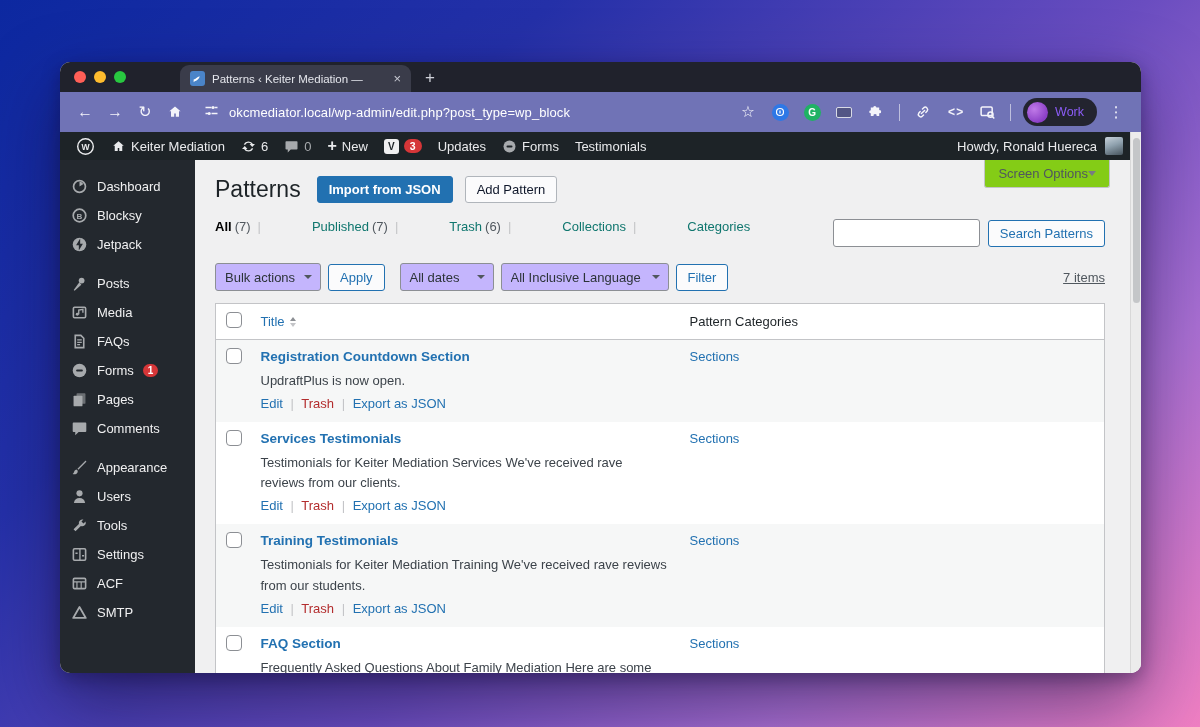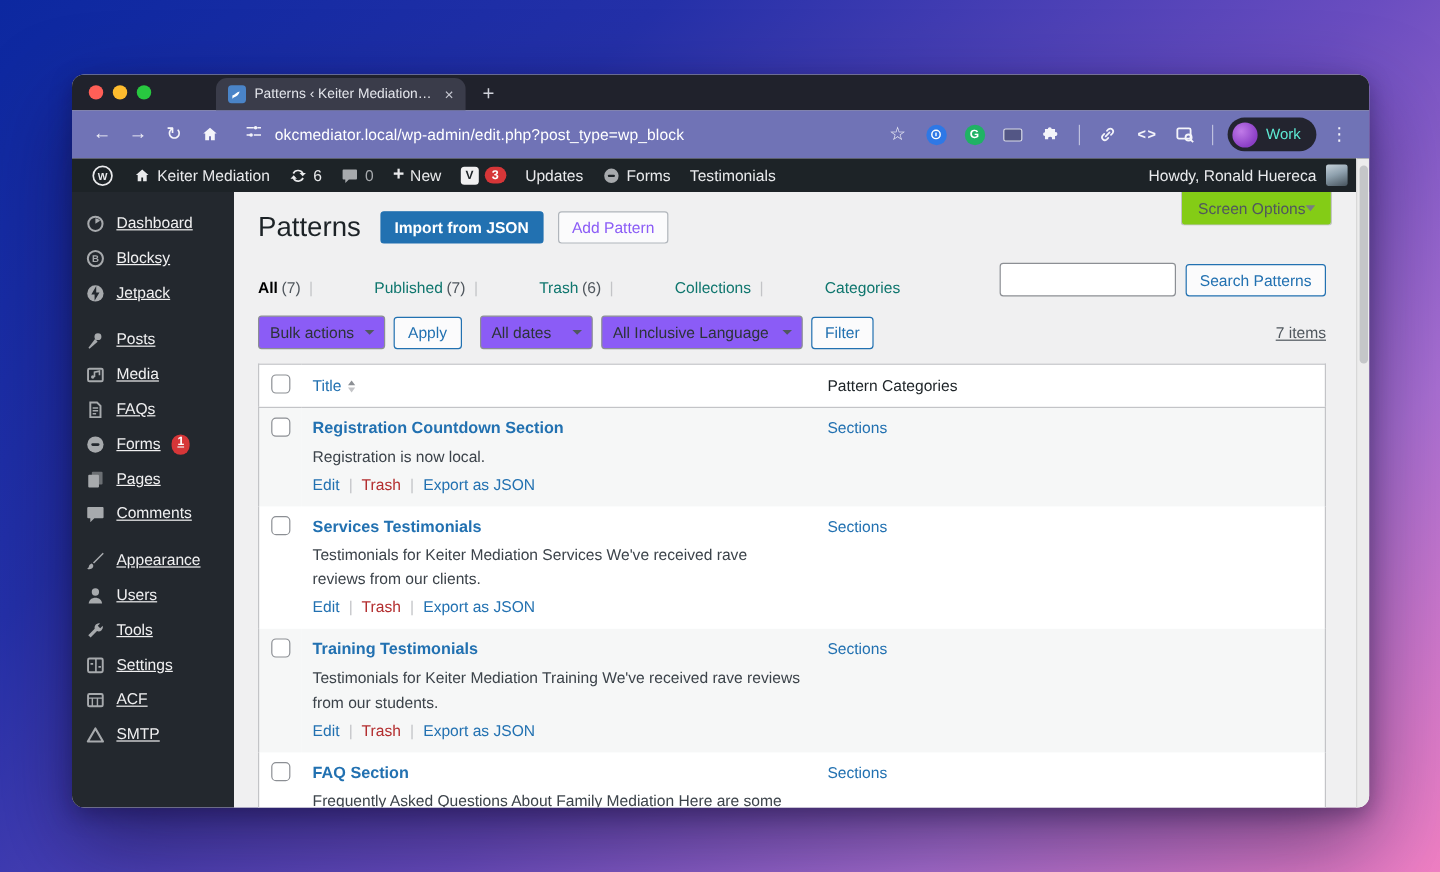--- a/index.html
+++ b/index.html
@@ -11,21 +11,21 @@
 
   .window { position:absolute; left:60px; top:62px; width:1081px; height:611px;
     border-radius:10px; overflow:hidden; display:flex; flex-direction:column;
     box-shadow:0 30px 70px rgba(15,10,50,.5), 0 6px 18px rgba(15,10,50,.35); background:#f0f0f1; }
 
   
   .tabbar { flex:0 0 30px; background:#20222c; display:flex; align-items:flex-end; }
   .lights { display:flex; gap:8px; padding:0 12px 9px 14px; }
   .light { width:12px; height:12px; border-radius:50%; }
   .light.red{background:#ff5f57}.light.yellow{background:#febc2e}.light.green{background:#28c840}
-  .tab { width:208px; height:27px; background:#3a3c4a; border-radius:9px 9px 0 0;
+  .tab { width:231px; height:27px; background:#3a3c4a; border-radius:9px 9px 0 0;
     display:flex; align-items:center; gap:7px; padding:0 8px 0 10px; margin-left:42px; }
   .favicon { width:15px; height:15px; border-radius:3px; background:#4a84c8; display:flex; align-items:center; justify-content:center; flex:0 0 15px; }
   .tab-title { color:#e4e6ec; font-size:11.5px; white-space:nowrap; overflow:hidden; text-overflow:ellipsis; flex:1; }
   .tab-close { color:#c7c9d2; font-size:13px; line-height:1; padding:2px; }
   .newtab { color:#d0d2da; font-size:17px; margin:0 0 4px 14px; }
 
   .toolbar { flex:0 0 40px; background:#7073b6; display:flex; align-items:center; padding:0 10px; color:#fff; }
   .tbicon { width:30px; height:30px; display:flex; align-items:center; justify-content:center;
     font-size:15.5px; color:#f4f4fa; border-radius:50%; flex:0 0 auto; }
   .urlbox { flex:1; display:flex; align-items:center; gap:10px; padding-left:14px; min-width:0; }
@@ -33,70 +33,70 @@
   .tb-right { display:flex; align-items:center; gap:2px; }
   .tb-divider { width:1px; height:17px; background:rgba(255,255,255,.55); margin:0 6px; }
   .badge-circle { width:17px; height:17px; border-radius:50%; display:flex; align-items:center; justify-content:center;
     font-size:10px; font-weight:bold; color:#fff; }
   .rect-icon { width:16px; height:11px; border:1.6px solid #d9dbe6; border-radius:2px; background:rgba(30,32,44,.35); }
   .code-icon { font-size:12px; font-weight:bold; color:#f4f4fa; letter-spacing:-1px; }
   .profile-pill { display:flex; align-items:center; gap:7px; background:#23242f; border-radius:15px;
     height:28px; padding:0 13px 0 4px; margin:0 2px 0 4px; }
   .profile-avatar { width:21px; height:21px; border-radius:50%;
     background:radial-gradient(circle at 35% 35%, #c07ae8 0%, #8b3fc6 70%); }
-  .profile-label { color:#5eead4; font-size:12.5px; }
+  .profile-label { color:#8b5cf6; font-size:12.5px; }
   .dots { font-size:15px; color:#f4f4fa; padding:0 4px; }
 
   
   .adminbar { flex:0 0 28px; background:#1d2327; display:flex; align-items:center; color:#e9eaec;
     font-size:13px; padding-left:8px; position:relative; }
   .ab-item { display:flex; align-items:center; gap:5px; padding:0 8px; height:28px; white-space:nowrap; }
   .ab-item svg { flex:0 0 auto; }
   .ab-dim { color:#a7aaad; }
   .ab-badge { background:#d63638; color:#fff; border-radius:9px; font-size:10.5px; padding:1px 6px; font-weight:bold; }
   .vtile { width:15px; height:15px; background:#f0f0f1; border-radius:3px; color:#1d2327;
     font-weight:bold; font-size:10px; display:flex; align-items:center; justify-content:center; }
   .ab-right { margin-left:auto; display:flex; align-items:center; gap:8px; padding-right:18px; }
   .mini-avatar { width:18px; height:18px; border-radius:2px;
     background:linear-gradient(160deg,#c7d2da 0%,#8fa1ae 45%,#46535c 100%); }
 
   
   .bodywrap { flex:1; display:flex; min-height:0; position:relative; }
   .sidebar { flex:0 0 135px; background:#23282e; padding-top:12px; overflow:hidden; }
-  .snav { display:flex; gap:9px; padding:6px 6px 6px 11px; color:#f0f0f1;
-    font-size:13px; min-height:29px;text-decoration:underline; }
+  .snav { display:flex; align-items:center; gap:9px; padding:6px 6px 6px 11px; color:#f0f0f1;
+    font-size:13px; min-height:29px; }
   .snav svg { color:#a7aaad; flex:0 0 17px; }
   .snav .sb-badge { background:#d63638; color:#fff; border-radius:9px; font-size:10px; padding:1px 5px; font-weight:bold; }
   .sgap { height:10px; }
 
   .main { flex:1; background:#f0f0f1; position:relative; overflow:hidden; padding:0 36px 0 20px; min-width:0; }
 
   .screen-options { position:absolute; top:0; right:31px; background:#84cc16; border:1px solid #c3c4c7; border-top:none;
     border-radius:0 0 3px 3px; padding:6px 13px; font-size:13px; color:#50575e; display:flex; align-items:center; gap:0; }
   .caret-down { width:0; height:0; border-left:4.5px solid transparent; border-right:4.5px solid transparent; border-top:5px solid #787c82; }
 
   .header-row { display:flex; align-items:center; gap:12px; margin-top:16px; }
   .page-title { font-size:23px; font-weight:400; color:#1d2327; margin-right:4px; }
   .btn { font-size:13px; border-radius:3px; padding:5px 11px; display:inline-block; white-space:nowrap; }
   .btn-primary { background:#2271b1; border:1px solid #2271b1; color:#fff; font-weight:600; }
-  .btn-page-action { background:#fbfbfc; border:1px solid #b0b5bb; color:#8b5cf6; }
+  .btn-page-action { background:#fbfbfc; border:1px solid #b0b5bb; color:#0f172a; }
   .btn-secondary { background:#fbfbfc; border:1px solid #2271b1; color:#2271b1; }
 
-  .views-row { display:flex; align-items:flex-end; margin-top:16px; font-size:13px;gap:36px; }
+  .views-row { display:flex; align-items:flex-start; margin-top:16px; font-size:13px;gap:36px; }
   .views { display:flex; align-items:center; flex-wrap:nowrap; white-space:nowrap; }
   .view-link { color:#0f766e;margin-left:44px; }
   .view-current { color:#000; font-weight:bold; }
   .view-count { color:#50575e; margin-left:3px; }
   .view-sep { color:#c3c4c7; margin:0 7px; }
   .search-group { margin-left:auto; display:flex; align-items:center; gap:8px; }
   .search-input { width:147px; height:28px; border:1px solid #8c8f94; border-radius:3px; background:#fff;
     font-size:13px; padding:0 8px; font-family:"Liberation Sans",sans-serif; }
 
   .filter-row { display:flex; align-items:center; gap:7px; margin-top:16px; font-size:13px; }
-  .fake-select { background:#8b5cf6; border:1px solid #8c8f94; border-radius:3px; height:28px;
+  .fake-select { background:#c4b5fd; border:1px solid #8c8f94; border-radius:3px; height:28px;
     display:flex; align-items:center; color:#2c3338; padding:0 26px 0 9px; position:relative; white-space:nowrap; }
   .fake-select .caret-sel { position:absolute; right:8px; top:11px; width:0; height:0;
     border-left:4px solid transparent; border-right:4px solid transparent; border-top:4.5px solid #50575e; }
   .sel-clip { max-width:138px; overflow:hidden; text-overflow:clip; display:block; }
   .items-count { margin-left:auto; color:#50575e; font-size:13px;text-decoration:underline; }
 
   
   table.wp-list { margin-top:12px; width:100%; border:1px solid #c3c4c7; border-collapse:collapse; background:#fff; }
   .wp-list th { text-align:left; font-size:13px; font-weight:400; color:#1d2327; padding:7px 10px; border-bottom:1px solid #c3c4c7; }
   .wp-list th.cb, .wp-list td.cb { width:35px; padding:8px 0 8px 10px; vertical-align:top; }
@@ -436,21 +436,21 @@
                 </span>
               </th>
               <th class="col-cat">Pattern Categories</th>
             </tr>
           </thead>
           <tbody>
   <tr>
     <td class="cb"><input type="checkbox" class="wp-cb" style=""></td>
     <td>
       <a href="#" class="row-title">Registration Countdown Section</a>
-      <div class="excerpt">Registration is now local.</div>
+      <div class="excerpt">UpdraftPlus is now open.</div>
       <div class="row-actions">
         <a href="#" class="act-edit">Edit</a>
         <span class="act-sep">|</span>
         <a href="#" class="act-trash">Trash</a>
         <span class="act-sep">|</span>
         <a href="#" class="act-export">Export as JSON</a>
       </div>
     </td>
     <td class="col-cat"><a href="#" class="cat-link">Sections</a></td>
   </tr>

